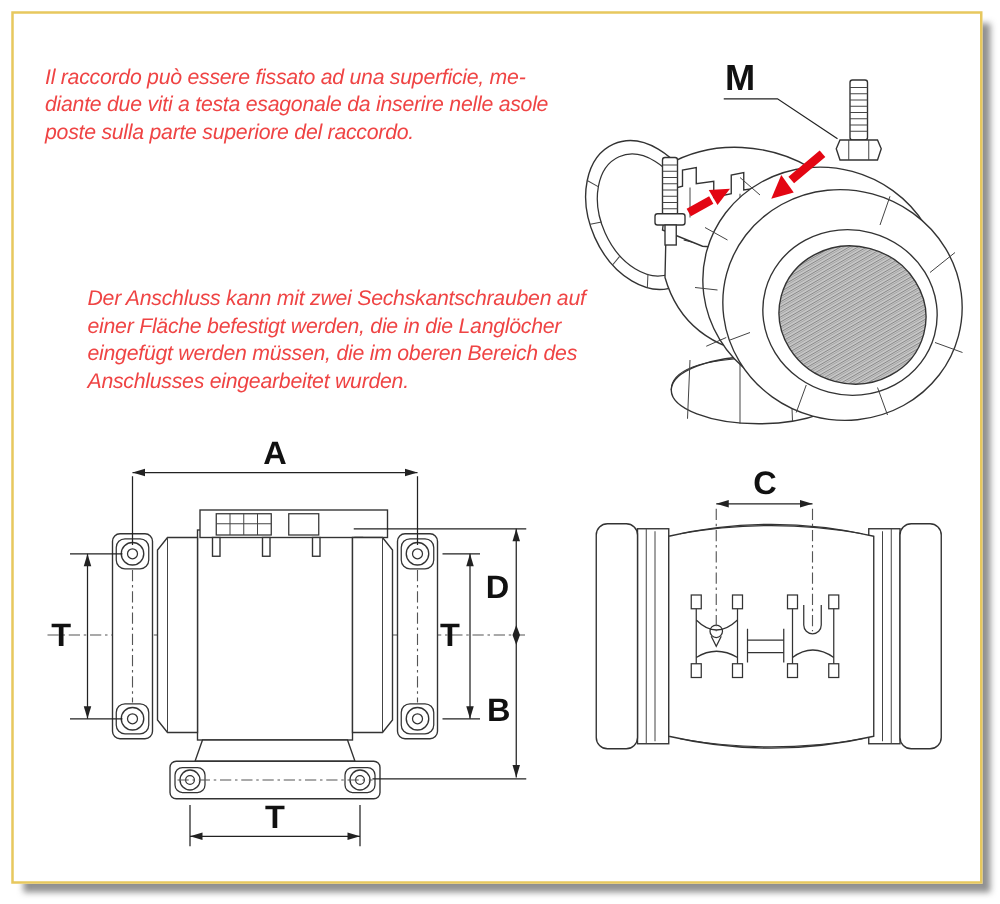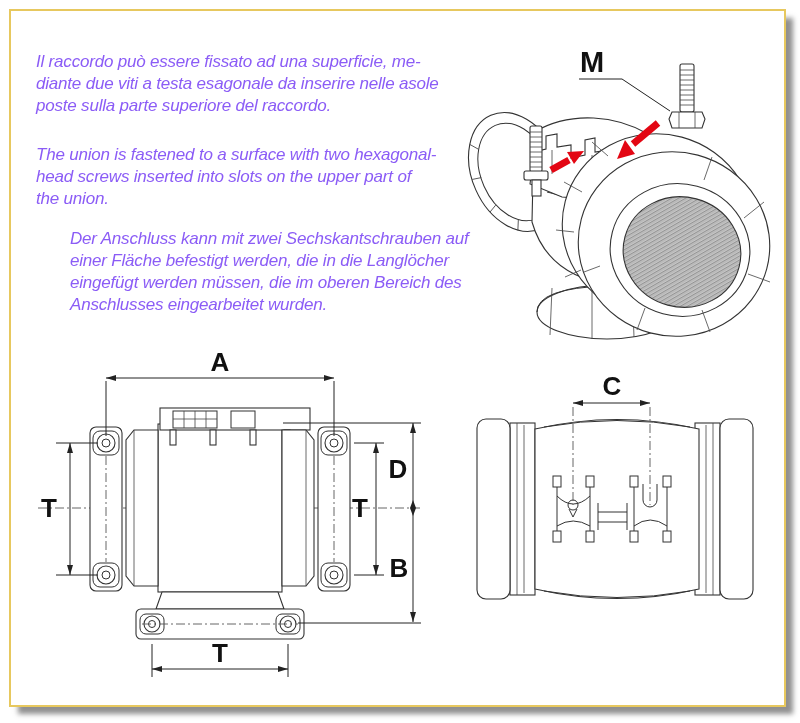--- a/index.html
+++ b/index.html
@@ -2,21 +2,21 @@
 <html style="--border-color: #e7c85e;"><head>
 <meta charset="utf-8">
 <style>
   html,body{margin:0;padding:0;background:#ffffff;}
   #stage{position:relative;width:800px;height:723px;background:#ffffff;overflow:hidden;
          font-family:"Liberation Sans",sans-serif;}
   .card{position:absolute;left:9px;top:9px;width:773px;height:694px;background:#ffffff;
         border:2px solid var(--border-color,#e7c85e);
         box-shadow:8px 8px 5px -1px rgba(125,125,125,.85);}
   .txt{position:absolute;font-style:italic;font-size:17px;line-height:22px;
-       letter-spacing:-0.2px;color:#8b5cf6;white-space:pre-line;width:445px;}
+       letter-spacing:-0.2px;color:#ef4444;white-space:pre-line;width:445px;}
   #p-it{left:36px;top:34px;}
   #p-en{left:36px;top:127px;}
   #p-de{left:36px;top:211px;margin-left:34px;}
   svg{position:absolute;overflow:visible;}
   #iso{left:452px;top:22px;}
   #fv{left:30px;top:352px;}
   #tv{left:460px;top:372px;}
   svg .w{fill:#ffffff;stroke:#333;stroke-width:1.1px;}
   svg .n{fill:none;stroke:#333;stroke-width:1px;}
   svg .thin{fill:none;stroke:#444;stroke-width:0.8px;}
@@ -28,23 +28,20 @@
 </style>
 </head>
 <body>
 
 <div id="stage">
   <div class="card"></div>
 
   <p id="p-it" class="txt">Il raccordo può essere fissato ad una superficie, me-
 diante due viti a testa esagonale da inserire nelle asole
 poste sulla parte superiore del raccordo.</p>
-  <p id="p-en" class="txt">The union is fastened to a surface with two hexagonal-
-head screws inserted into slots on the upper part of
-the union.</p>
   <p id="p-de" class="txt">Der Anschluss kann mit zwei Sechskantschrauben auf
 einer Fläche befestigt werden, die in die Langlöcher
 eingefügt werden müssen, die im oberen Bereich des
 Anschlusses eingearbeitet wurden.</p>
 
   <svg id="iso" width="335" height="335" viewBox="0 0 335 335">
     <defs>
       <pattern id="thr" width="3.5" height="3.5" patternUnits="userSpaceOnUse" patternTransform="rotate(45)">
         <rect width="3.5" height="3.5" fill="#c6c6c6"></rect>
         <line x1="0" y1="0" x2="0" y2="3.5" stroke="#6e6e6e" stroke-width="1"></line>

